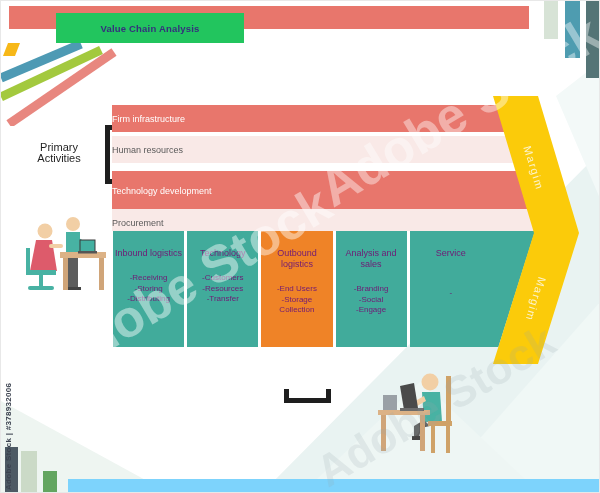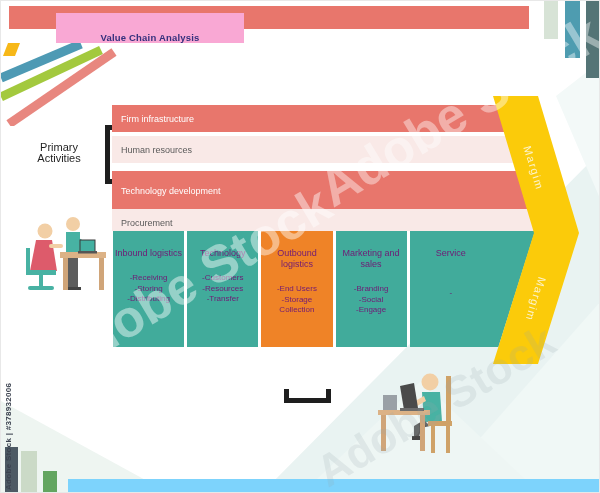--- a/index.html
+++ b/index.html
@@ -4,33 +4,33 @@
 <style>
   * { margin:0; padding:0; box-sizing:border-box; }
   body { background:#fff; font-family:"Liberation Sans", sans-serif; }
   .canvas { position:relative; width:600px; height:493px; background:#ffffff; overflow:hidden; border:1px solid #e8e8e8; }
 
   
   .bg-svg { position:absolute; left:0; top:0; width:600px; height:493px; z-index:0; }
 
   
   .top-band { position:absolute; left:8px; top:5px; width:520px; height:23px; background:#e8766c; z-index:2; }
-  .title-box { position:absolute; left:55px; top:12px; width:188px; height:30px; background:#f9a8d4; z-index:3;
-               display:flex; align-items:flex-end; justify-content:center; }
+  .title-box { position:absolute; left:55px; top:12px; width:188px; height:30px; background:#22c55e; z-index:3;
+               display:flex; align-items:center; justify-content:center; }
   .title-box span { color:#35307d; font-weight:bold; font-size:9.5px; letter-spacing:.2px; }
 
   
   .bar-sage  { position:absolute; left:543px; top:0; width:14px; height:38px; background:#d7e3d6; z-index:2; }
   .bar-teal  { position:absolute; left:564px; top:0; width:15px; height:57px; background:#4e9cb0; z-index:2; }
   .bar-slate { position:absolute; left:585px; top:0; width:15px; height:77px; background:#547476; z-index:2; }
 
   
   .rows-wrap { position:absolute; left:111px; top:104px; width:430px; height:126px; z-index:2;
                clip-path:polygon(0 0, 385px 0, 422px 126px, 0 126px); }
-  .vrow { position:absolute; left:0; width:430px; height:27px; display:flex; align-items:center; padding-left:9px; }
+  .vrow { position:absolute; left:0; width:430px; height:27px; display:flex; align-items:center; }
   .vrow.salmon { background:#e8766c; color:#ffffff; }
   .vrow.light  { background:#f9e9e7; color:#5a5a5a; }
   .vrow span { font-size:9px; }
 
   
   .cols-wrap { position:absolute; left:111px; top:230px; width:424px; height:133px; z-index:2;
                clip-path:polygon(0 0, 423px 0, 381px 133px, 0 133px); display:flex; }
   .col { width:80px; height:116px; margin-right:3px; display:flex; flex-direction:column; align-items:center;
          text-align:center; padding-top:17px; color:#701a75; }
   .col.teal { background:#41ab9b; }
@@ -148,21 +148,21 @@
     </div>
     <div class="col orange">
       <div class="col-title">Outbound logistics</div>
       <div class="items">
         <div>-End Users</div>
         <div>-Storage</div>
         <div>Collection</div>
       </div>
     </div>
     <div class="col teal">
-      <div class="col-title">Marketing and sales</div>
+      <div class="col-title">Analysis and sales</div>
       <div class="items">
         <div>-Branding</div>
         <div>-Social</div>
         <div>-Engage</div>
       </div>
     </div>
     <div class="col teal last">
       <div class="col-title">Service</div>
       <div class="items">
         <div>-</div>

